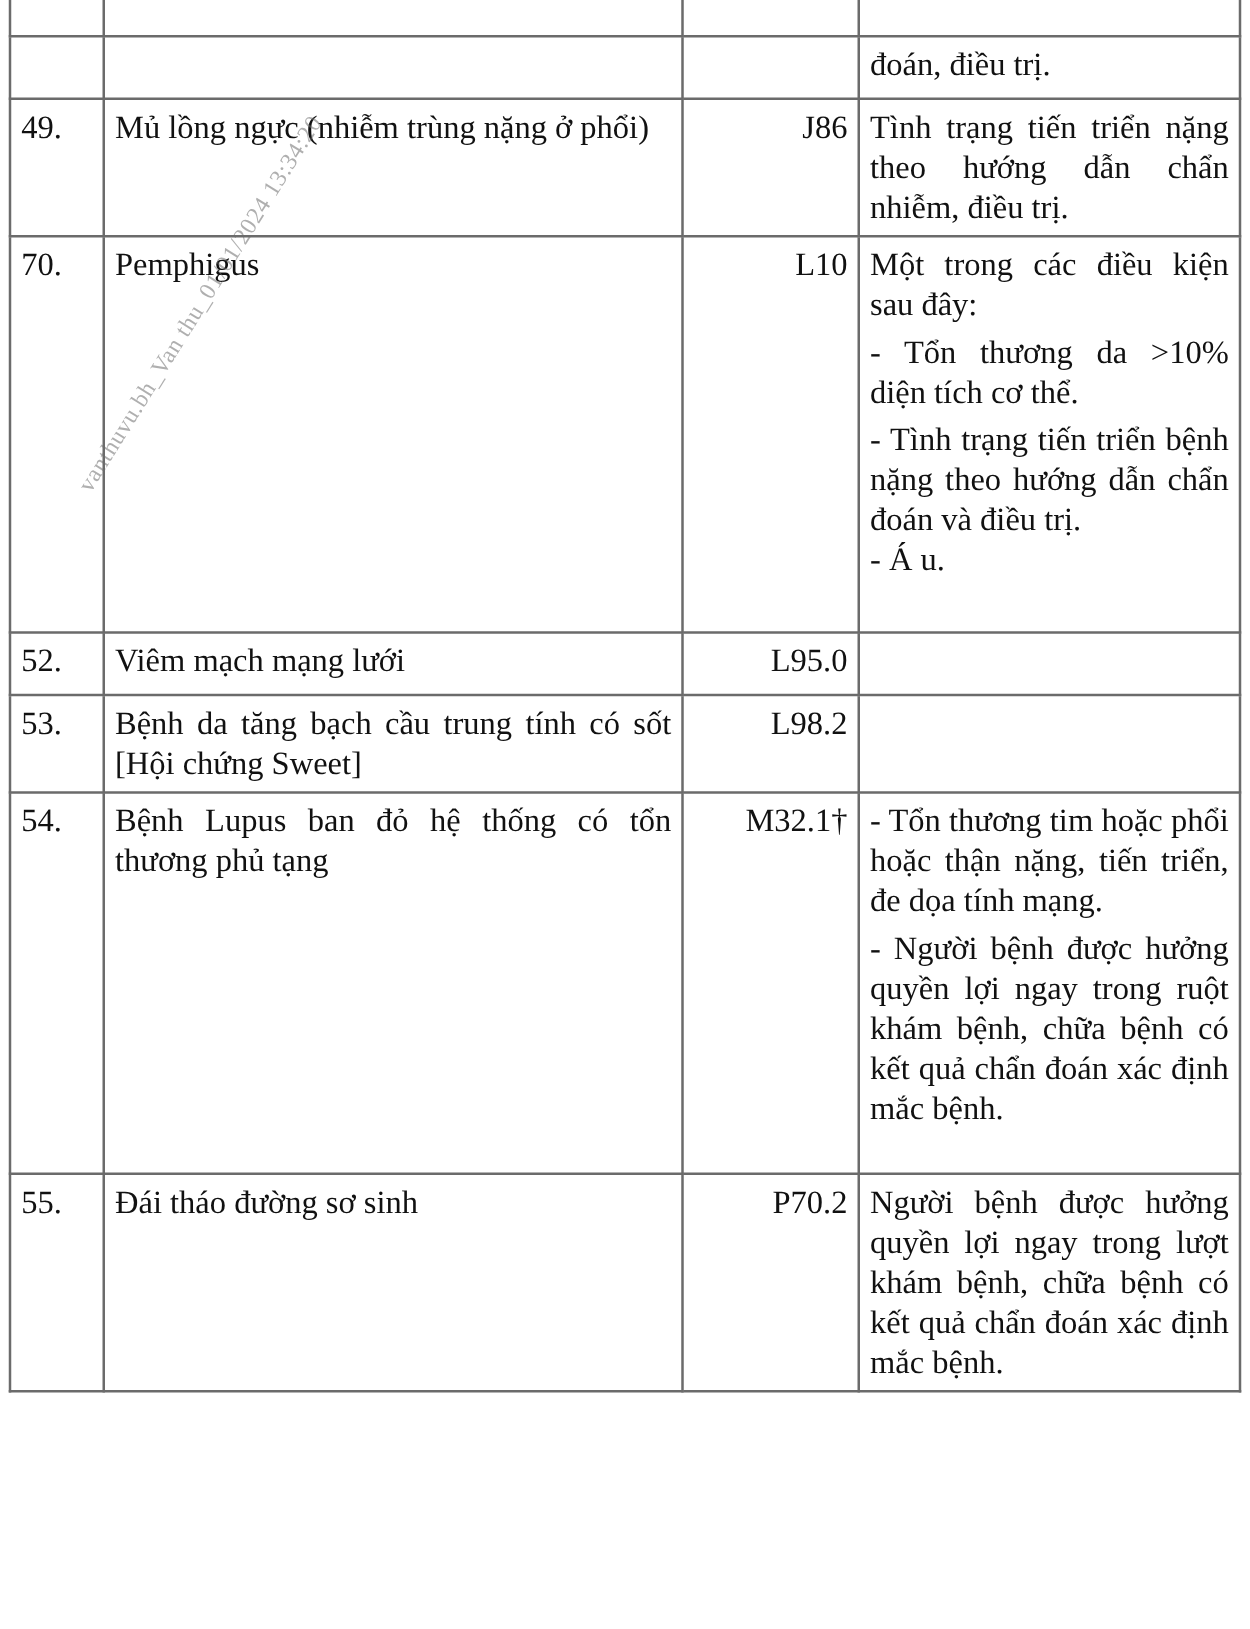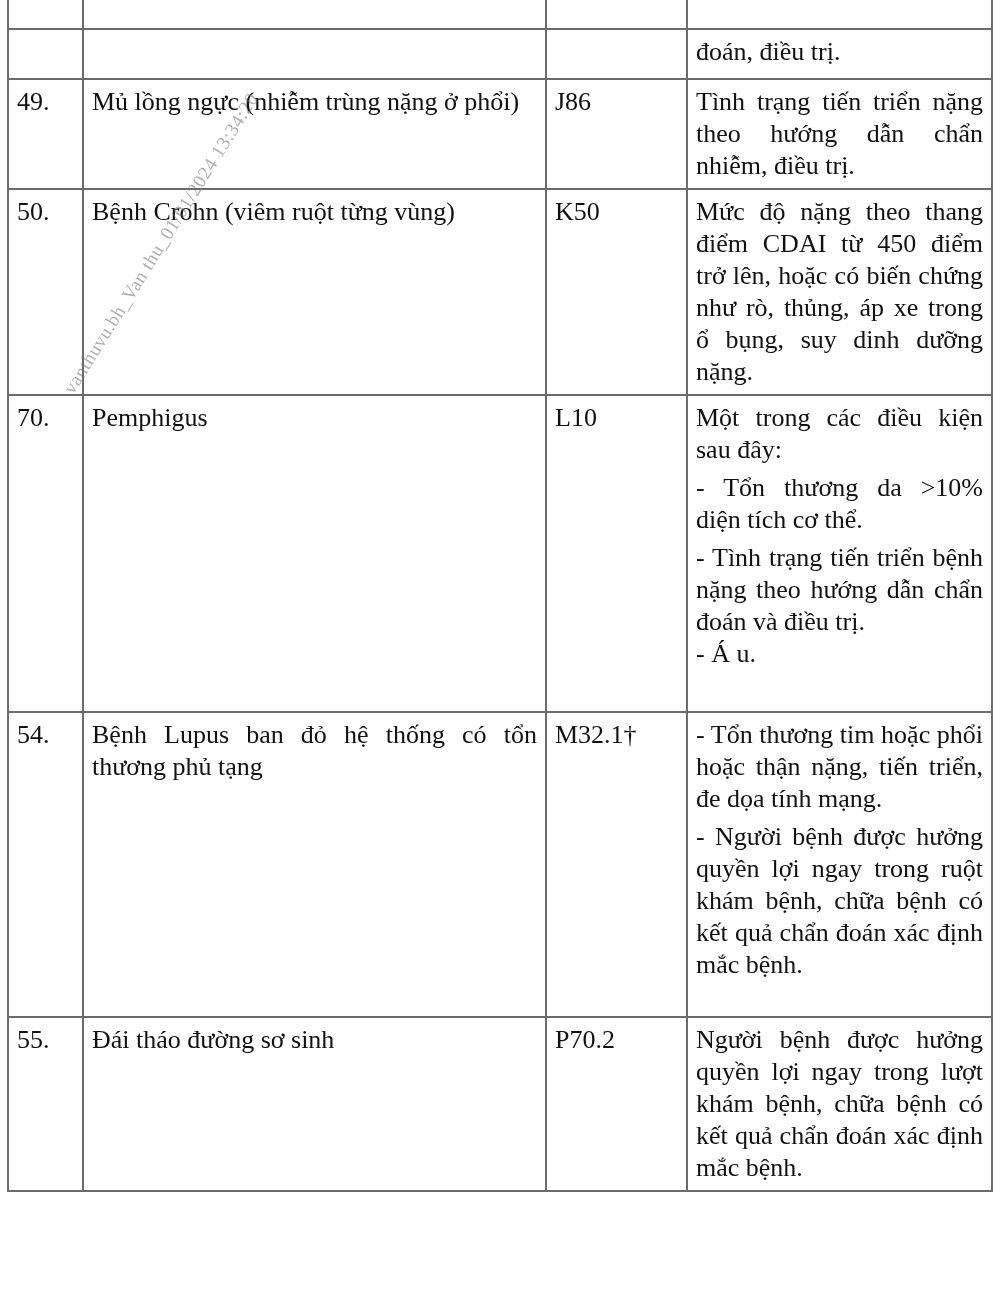--- a/index.html
+++ b/index.html
@@ -39,21 +39,21 @@
       padding: 6px 8px 6px 8px;
       box-sizing: border-box;
     }
     col.c-no { width: 75px; }
     col.c-name { width: 463px; }
     col.c-code { width: 141px; }
     col.c-cond { width: 305px; }
 
     td.no { padding-left: 12px; padding-top: 8px; border-radius: 11px; }
     td.name { text-align: justify; text-align-last: left; padding-left: 10px; padding-right: 10px; padding-top: 8px; }
-    td.code { text-align: left; padding-top: 8px; }
+    td.code { text-align: right; padding-top: 8px; }
     td.cond { text-align: justify; text-align-last: left; padding-left: 9px; padding-right: 12px; padding-top: 8px; }
 
     .cond p {
       margin: 0;
       text-align: justify;
       text-align-last: left;
     }
     .cond p + p { margin-top: 6px; }
 
     .watermark {
@@ -102,42 +102,46 @@
 
       <tr style="height:108px;">
         <td class="no">49.</td>
         <td class="name">Mủ lồng ngực (nhiễm trùng nặng ở phổi)</td>
         <td class="code">J86</td>
         <td class="cond">
           <p>Tình trạng tiến triển nặng theo hướng dẫn chẩn nhiễm, điều trị.</p>
         </td>
       </tr>
 
-      <tr style="height:204px;">
-        <td class="no">50.</td>
-        <td class="name">Bệnh Crohn (viêm ruột từng vùng)</td>
-        <td class="code">K50</td>
-        <td class="cond">
-          <p>Mức độ nặng theo thang điểm CDAI từ 450 điểm trở lên, hoặc có biến chứng như rò, thủng, áp xe trong ổ bụng, suy dinh dưỡng nặng.</p>
-        </td>
-      </tr>
 
       <tr style="height:317px;">
         <td class="no">70.</td>
         <td class="name">Pemphigus</td>
         <td class="code">L10</td>
         <td class="cond">
           <p>Một trong các điều kiện sau đây:</p>
           <p>- Tổn thương da &gt;10% diện tích cơ thể.</p>
           <p>- Tình trạng tiến triển bệnh nặng theo hướng dẫn chẩn đoán và điều trị.</p>
           <p style="margin-top:0;">- Á u.</p>
         </td>
       </tr>
 
+      <tr style="height:50px;">
+        <td class="no">52.</td>
+        <td class="name">Viêm mạch mạng lưới</td>
+        <td class="code">L95.0</td>
+        <td class="cond"></td>
+      </tr>
 
+      <tr style="height:78px;">
+        <td class="no">53.</td>
+        <td class="name">Bệnh da tăng bạch cầu trung tính có sốt [Hội chứng Sweet]</td>
+        <td class="code">L98.2</td>
+        <td class="cond"></td>
+      </tr>
 
       <tr style="height:305px;padding-left:28px;">
         <td class="no">54.</td>
         <td class="name">Bệnh Lupus ban đỏ hệ thống có tổn thương phủ tạng</td>
         <td class="code">M32.1†</td>
         <td class="cond">
           <p>- Tổn thương tim hoặc phổi hoặc thận nặng, tiến triển, đe dọa tính mạng.</p>
           <p>- Người bệnh được hưởng quyền lợi ngay trong ruột khám bệnh, chữa bệnh có kết quả chẩn đoán xác định mắc bệnh.</p>
         </td>
       </tr>

